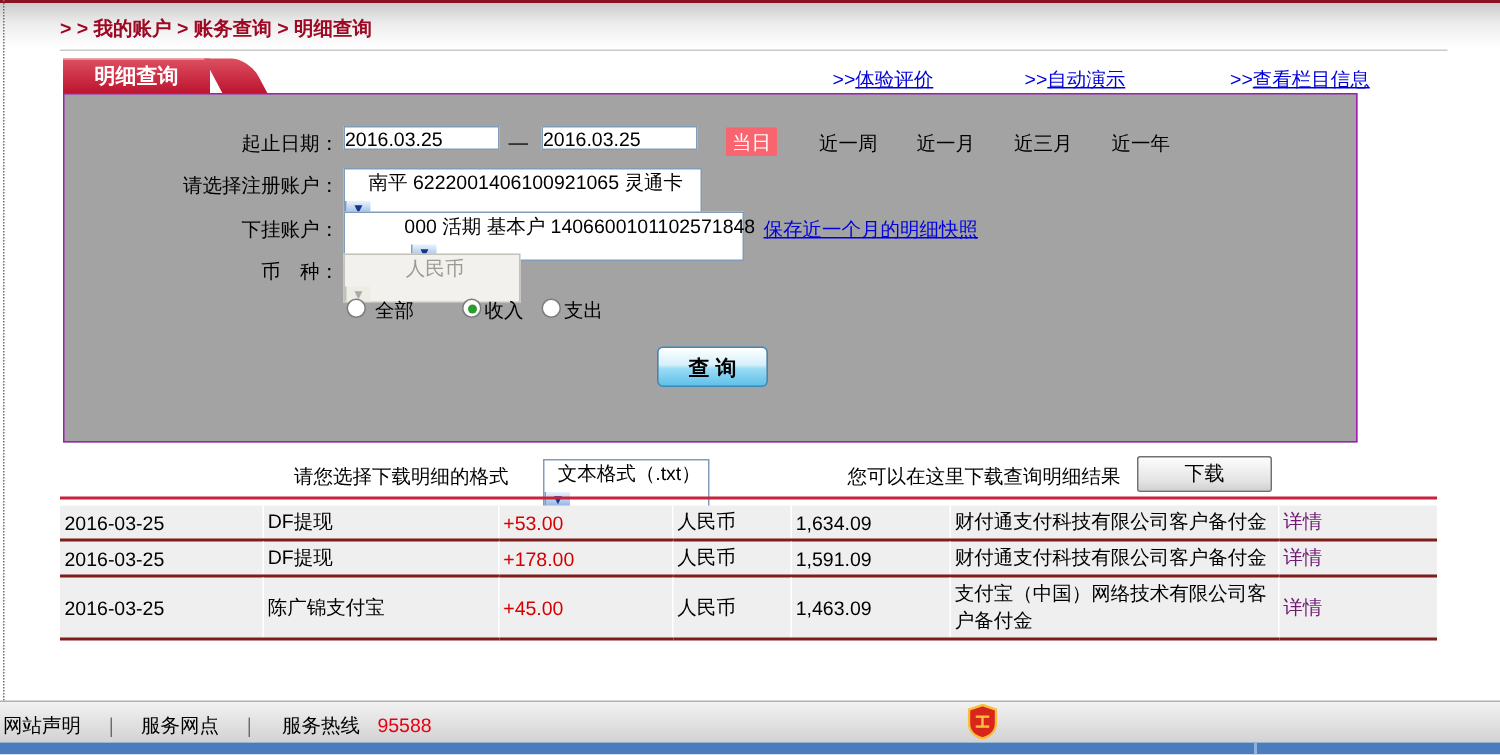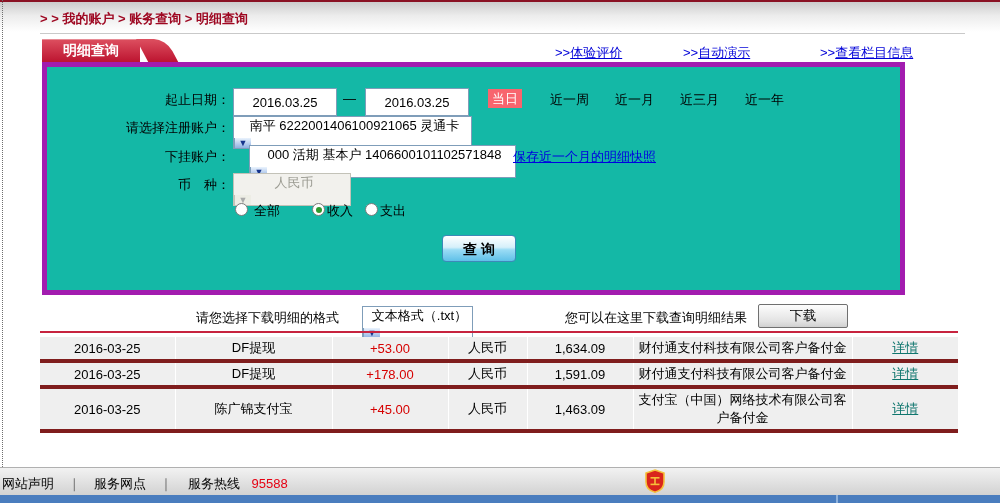--- a/index.html
+++ b/index.html
@@ -25,42 +25,42 @@
   .tab-tail { position:absolute; left:100%; margin-left:-4px; top:0; width:30px; height:23px;
     background:linear-gradient(180deg,#dd5060,#bd1430);
     transform:skewX(28deg); transform-origin:0 0; border-top-right-radius:12px; z-index:-1; }
 
   .top-link { position:absolute; top:44px; color:#0000d8; text-decoration:none; cursor:pointer; }
   .top-link .lbl { text-decoration:underline; }
   .tl-1 { left:555px; } .tl-2 { left:683px; } .tl-3 { left:820px; }
 
   
   .panel { position:absolute; left:42px; top:62px; width:863px; height:233px;
-    background:#14b8a6; border:5px solid #a21caf; }
+    background:#a3a3a3; border:1px solid #a21caf; }
   .flabel { position:absolute; left:18px; width:165px; text-align:right; }
   .lb1 { top:24px; } .lb2 { top:52px; } .lb3 { top:81px; } .lb4 { top:109px; } .lb5 { top:136px; }
 
-  .ipt-date { position:absolute; top:21px; width:104px; height:28px;
-    border:1px solid #7f9db9; background:#fff; text-align:center;
+  .ipt-date { position:absolute; top:21px; width:104px; height:16px;
+    border:1px solid #7f9db9; background:#fff; text-align:left;
     font-family:"Liberation Sans", sans-serif; font-size:13px; }
   .d1 { left:186px; } .d2 { left:318px; }
   .date-dash { position:absolute; left:296px; top:24px; }
   .today-badge { position:absolute; left:441px; top:22px; width:34px; height:19px;
     background:#f8656e; color:#fff; text-align:center; line-height:19px; cursor:pointer; }
   .qrange { position:absolute; top:24px; cursor:pointer; }
   .qr-0 { left:503px; } .qr-1 { left:568px; } .qr-2 { left:633px; } .qr-3 { left:698px; }
 
   .sel { position:absolute; height:33px; border:1px solid #7f9db9; background:#fff;
     display:flex; align-items:center; cursor:pointer;flex-direction:column; }
   .sel .txt { flex:1; padding-left:4px; white-space:nowrap; overflow:hidden; }
   .sel .arr { width:17px; align-self:stretch; border-left:1px solid #7f9db9;
     background:linear-gradient(180deg,#eaf3fd,#8fb0e2); color:#16348c; font-size:9px;
     display:flex; align-items:center; justify-content:center; }
   .sel-account { left:186px; top:49px; width:239px; }
-  .sel-sub { left:202px; top:78px; width:267px; }
+  .sel-sub { left:186px; top:78px; width:267px;padding-left:44px; }
   .sel-currency { left:186px; top:106px; width:118px; }
   .sel.disabled { background:#f2f1ed; border-color:#c3c2b8; color:#9b9b92; cursor:default; }
   .sel.disabled .arr { background:#ededE5; color:#aaa; border-left-color:#c3c2b8; }
   .snapshot-link { position:absolute; left:466px; top:81px; color:#0000e0;
     text-decoration:underline; cursor:pointer; }
 
   .radio { position:absolute; top:136px; width:13px; height:13px; border:1px solid #7b7b7b;
     border-radius:50%; background:#fff; cursor:pointer; }
   .radio.checked::after { content:''; position:absolute; left:3px; top:3px; width:6px; height:6px;
     border-radius:50%; background:#2e9b2e; }
@@ -82,26 +82,26 @@
     background:linear-gradient(180deg,#fdfdfd,#e2e2e2 75%,#d0d0d0); text-align:center; line-height:22px; }
 
   .red-rule { position:absolute; left:40px; top:331px; width:918px; height:2px; background:#c7233e; }
 
   
   .tbl { position:absolute; left:40px; top:337px; width:918px; border-collapse:collapse;
     table-layout:fixed; font-size:13px; }
   .tbl th { background:#dbdbdb; font-weight:bold; height:20px; padding:1px 2px;
     border-right:1px solid #fff; border-bottom:1px solid #fff; text-align:center; }
   .tbl td { background:#efefef; padding:2px 3px; border-right:1px solid #fff;
-    border-bottom:4px solid #7f1d1d; text-align:center; }
+    border-bottom:2px solid #7f1d1d; }
   .tbl th:last-child, .tbl td:last-child { border-right:none; }
   .tbl tr.rw td { height:21px; }
   .tbl tr.rw-tall td { height:38px; }
   .amount { color:#d60000; }
-  .detail-link { color:#0f766e; text-decoration:underline; cursor:pointer; }
+  .detail-link { color:#701a75; cursor:pointer; }
 
   
   .footer { position:absolute; left:0; top:467px; width:1000px; height:28px;
     background:linear-gradient(180deg,#f2f2f2,#d2d2d2); border-top:1px solid #b0b0b0; }
   .f-left { position:absolute; left:2px; top:7px; white-space:nowrap; }
   .f-left .sep { color:#555; margin:0 10px; }
   .f-left .hot { margin-left:2px; }
   .f-left .hotnum { color:#e60012; margin-left:8px; }
   .f-left span.link { cursor:pointer; }
   .f-center { position:absolute; left:388px; top:7px; white-space:nowrap; }

